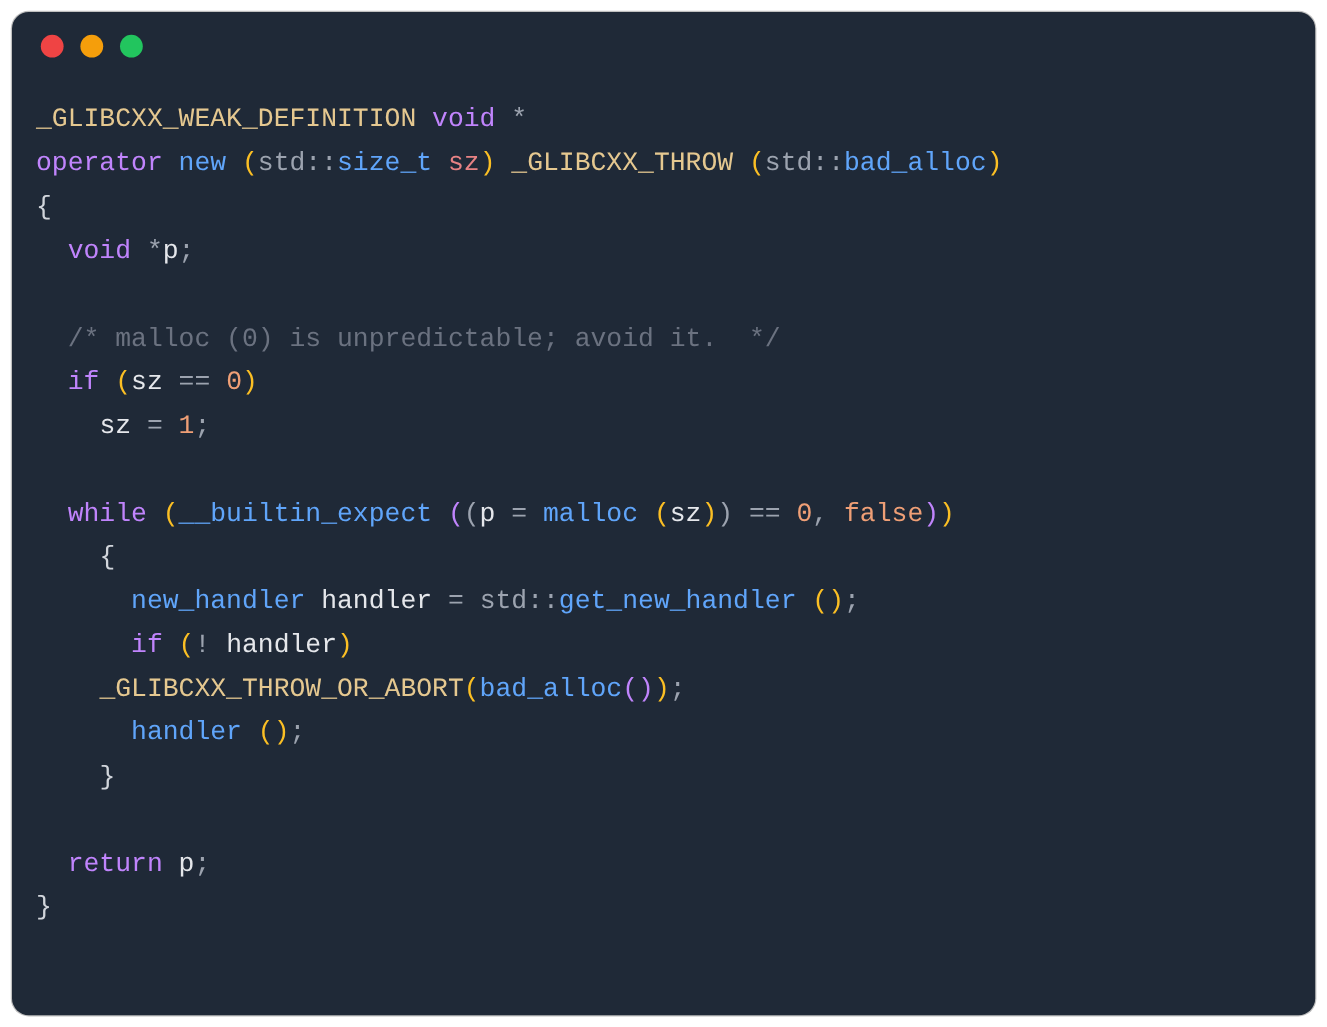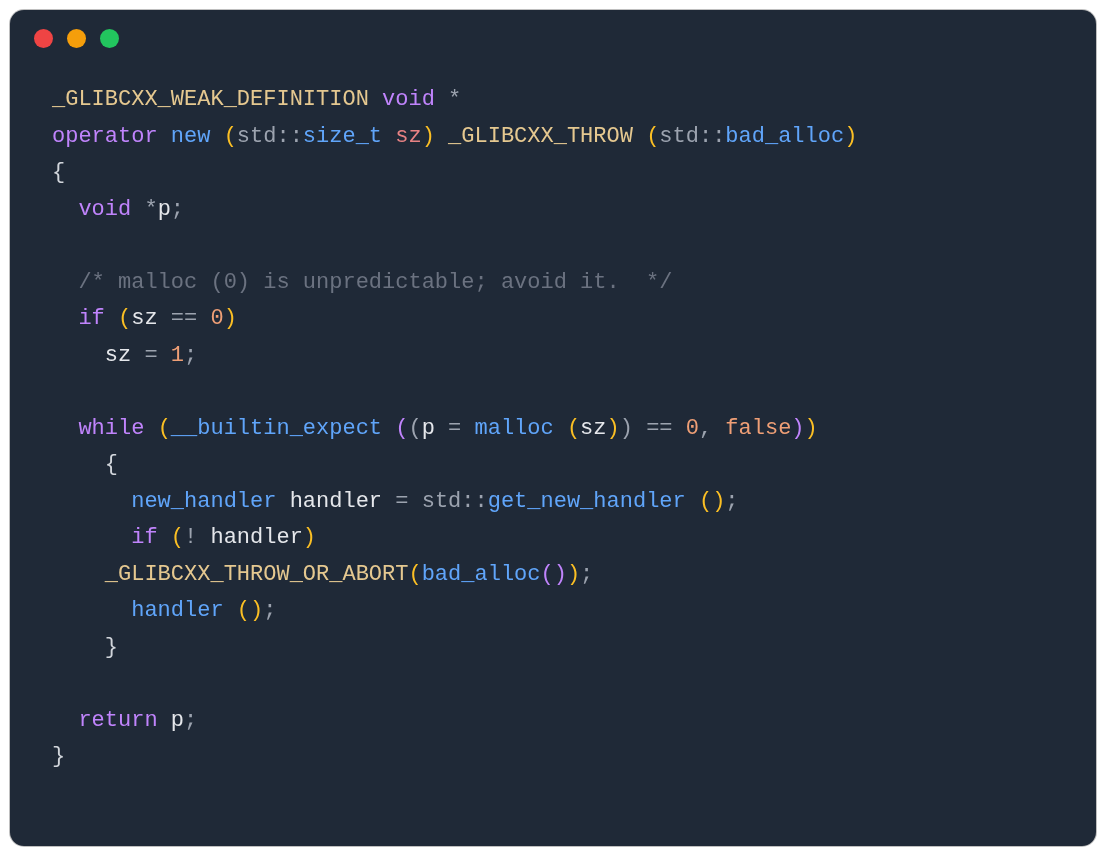--- a/index.html
+++ b/index.html
@@ -30,21 +30,21 @@
   .dot {
     width: 19px;
     height: 19px;
     border-radius: 50%;
   }
   .dot.red { background: #ef4444; }
   .dot.yellow { background: #f59e0b; }
   .dot.green { background: #22c55e; }
 
   .code-area {
-    padding: 16px 24px 24px 42px;
+    padding: 16px 24px 24px 20px;
     font-family: ui-monospace, SFMono-Regular, Menlo, Monaco, Consolas, "Liberation Mono", monospace;
     font-size: 22px;
     line-height: 36.5px;
     white-space: pre;
     color: #e5e7eb;
     letter-spacing: 0px;
   }
 
   .c-macro   { color: #e5c890; }  
   .c-kw      { color: #c084fc; }  

